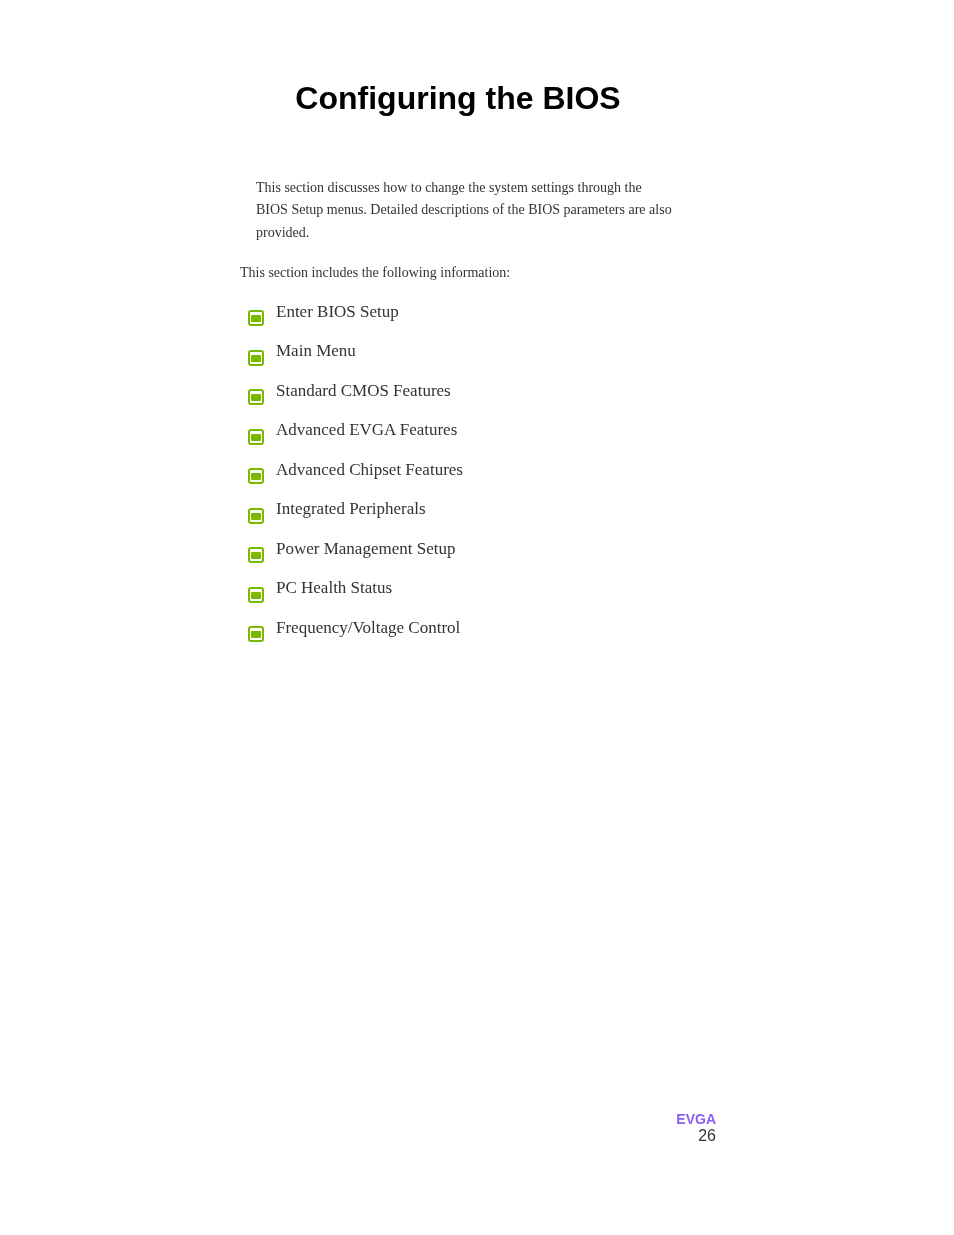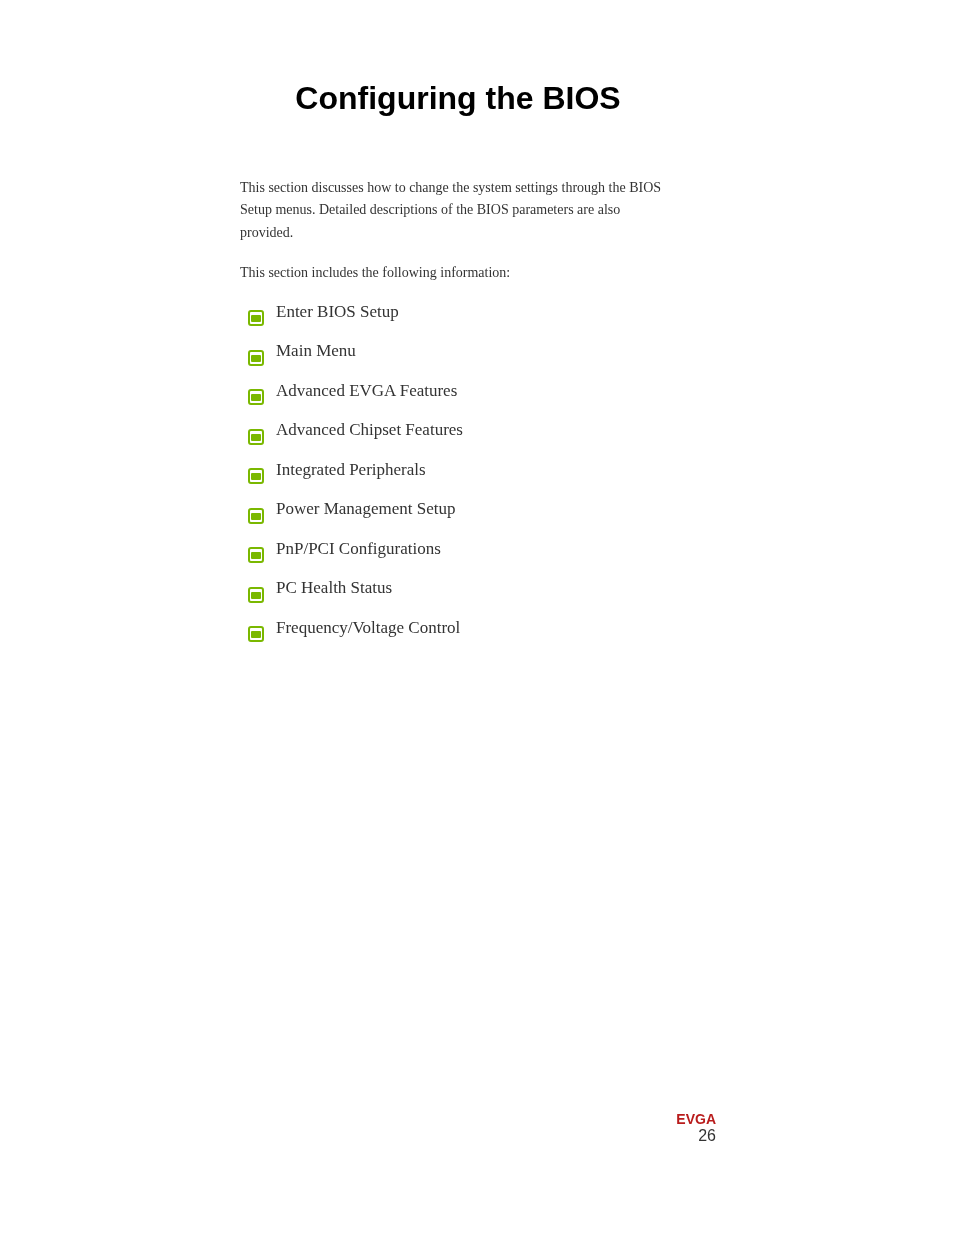--- a/index.html
+++ b/index.html
@@ -31,20 +31,21 @@
       color: #000000;
       margin-bottom: 60px;
       font-family: Arial, Helvetica, sans-serif;
     }
 
     .intro-text {
       font-size: 14px;
       color: #333333;
       line-height: 1.6;
       margin-bottom: 18px;
+      margin-left: 16px;
     }
 
     .section-label {
       font-size: 14px;
       color: #333333;
       line-height: 1.6;
       margin-bottom: 14px;
     }
 
     .list-container {
@@ -78,21 +79,21 @@
       position: absolute;
       bottom: 90px;
       right: 80px;
       text-align: right;
     }
 
     .footer-brand-name {
       font-family: Arial, Helvetica, sans-serif;
       font-size: 14px;
       font-weight: bold;
-      color: #b91c1c;
+      color: #8b5cf6;
     }
 
     .footer-page-number {
       font-family: Arial, Helvetica, sans-serif;
       font-size: 16px;
       color: #333333;
     }
   </style>
 </head>
 <body>
@@ -124,20 +125,29 @@
     </span>
         <span>Main Menu</span>
       </div>
       <div class="list-item">
         <span class="checkbox-icon">
       <svg viewBox="0 0 16 16" xmlns="http://www.w3.org/2000/svg">
         <rect x="1" y="1" width="14" height="14" rx="2" ry="2" fill="none" stroke="#7ab800" stroke-width="2"></rect>
         <rect x="3" y="5" width="10" height="7" rx="1" fill="#7ab800"></rect>
       </svg>
     </span>
+        <span>Standard CMOS Features</span>
+      </div>
+      <div class="list-item">
+        <span class="checkbox-icon">
+      <svg viewBox="0 0 16 16" xmlns="http://www.w3.org/2000/svg">
+        <rect x="1" y="1" width="14" height="14" rx="2" ry="2" fill="none" stroke="#7ab800" stroke-width="2"></rect>
+        <rect x="3" y="5" width="10" height="7" rx="1" fill="#7ab800"></rect>
+      </svg>
+    </span>
         <span>Advanced EVGA Features</span>
       </div>
       <div class="list-item">
         <span class="checkbox-icon">
       <svg viewBox="0 0 16 16" xmlns="http://www.w3.org/2000/svg">
         <rect x="1" y="1" width="14" height="14" rx="2" ry="2" fill="none" stroke="#7ab800" stroke-width="2"></rect>
         <rect x="3" y="5" width="10" height="7" rx="1" fill="#7ab800"></rect>
       </svg>
     </span>
         <span>Advanced Chipset Features</span>
@@ -152,29 +162,20 @@
         <span>Integrated Peripherals</span>
       </div>
       <div class="list-item">
         <span class="checkbox-icon">
       <svg viewBox="0 0 16 16" xmlns="http://www.w3.org/2000/svg">
         <rect x="1" y="1" width="14" height="14" rx="2" ry="2" fill="none" stroke="#7ab800" stroke-width="2"></rect>
         <rect x="3" y="5" width="10" height="7" rx="1" fill="#7ab800"></rect>
       </svg>
     </span>
         <span>Power Management Setup</span>
-      </div>
-      <div class="list-item">
-        <span class="checkbox-icon">
-      <svg viewBox="0 0 16 16" xmlns="http://www.w3.org/2000/svg">
-        <rect x="1" y="1" width="14" height="14" rx="2" ry="2" fill="none" stroke="#7ab800" stroke-width="2"></rect>
-        <rect x="3" y="5" width="10" height="7" rx="1" fill="#7ab800"></rect>
-      </svg>
-    </span>
-        <span>PnP/PCI Configurations</span>
       </div>
       <div class="list-item">
         <span class="checkbox-icon">
       <svg viewBox="0 0 16 16" xmlns="http://www.w3.org/2000/svg">
         <rect x="1" y="1" width="14" height="14" rx="2" ry="2" fill="none" stroke="#7ab800" stroke-width="2"></rect>
         <rect x="3" y="5" width="10" height="7" rx="1" fill="#7ab800"></rect>
       </svg>
     </span>
         <span>PC Health Status</span>
       </div>

